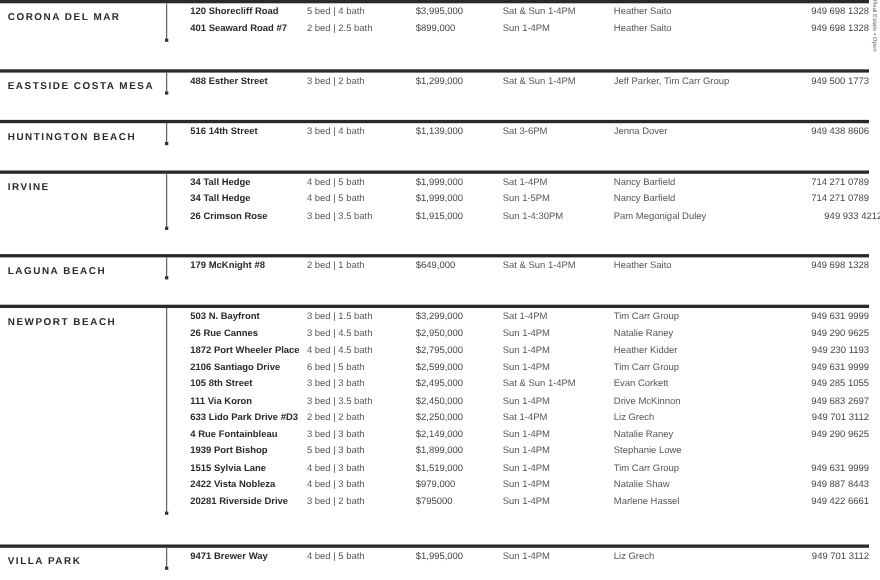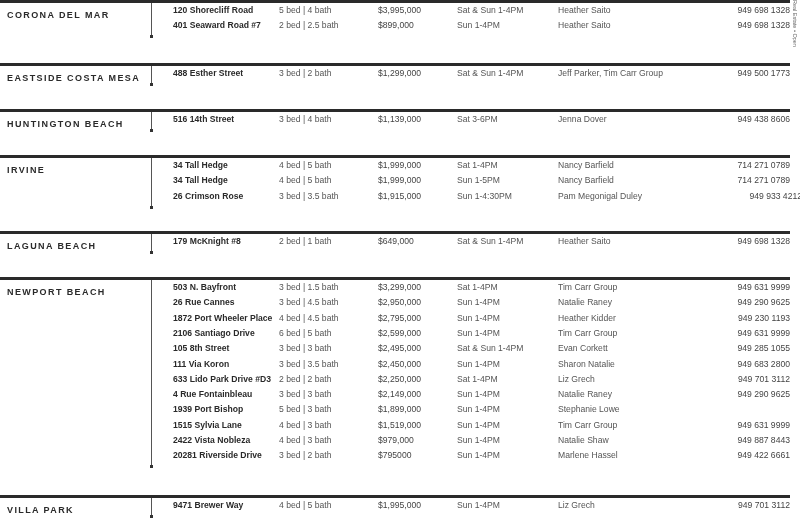--- a/index.html
+++ b/index.html
@@ -226,22 +226,22 @@
         <span class="c-price">$2,495,000</span>
         <span class="c-time">Sat &amp; Sun 1-4PM</span>
         <span class="c-agent">Evan Corkett</span>
         <span class="c-phone">949 285 1055</span>
       </div>
       <div class="row" style="top: 79.5px;">
         <span class="c-addr">111 Via Koron</span>
         <span class="c-beds">3 bed | 3.5 bath</span>
         <span class="c-price">$2,450,000</span>
         <span class="c-time">Sun 1-4PM</span>
-        <span class="c-agent">Sharon Natalie</span>
-        <span class="c-phone">949 683 2800</span>
+        <span class="c-agent">Drive McKinnon</span>
+        <span class="c-phone">949 683 2697</span>
       </div>
       <div class="row" style="top: 94.8px;">
         <span class="c-addr">633 Lido Park Drive #D3</span>
         <span class="c-beds">2 bed | 2 bath</span>
         <span class="c-price">$2,250,000</span>
         <span class="c-time">Sat 1-4PM</span>
         <span class="c-agent">Liz Grech</span>
         <span class="c-phone">949 701 3112</span>
       </div>
       <div class="row" style="top: 110.1px;">

